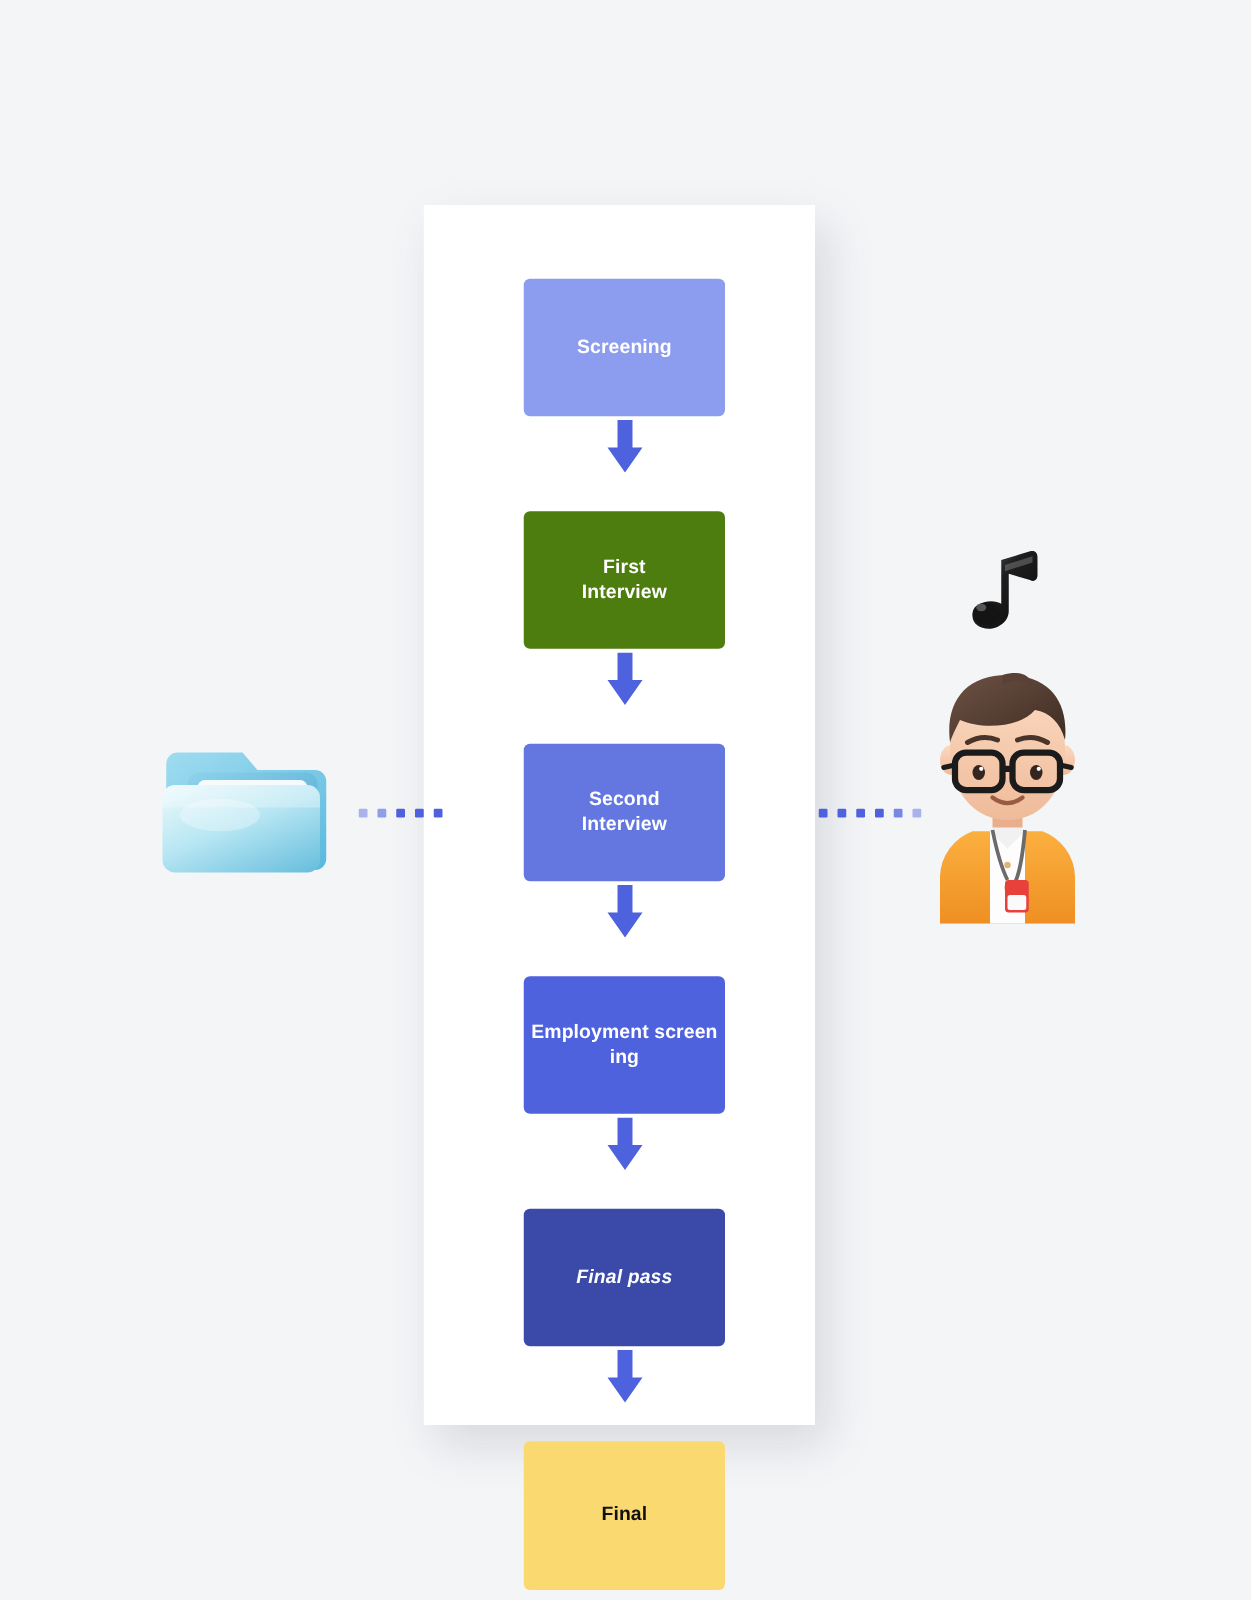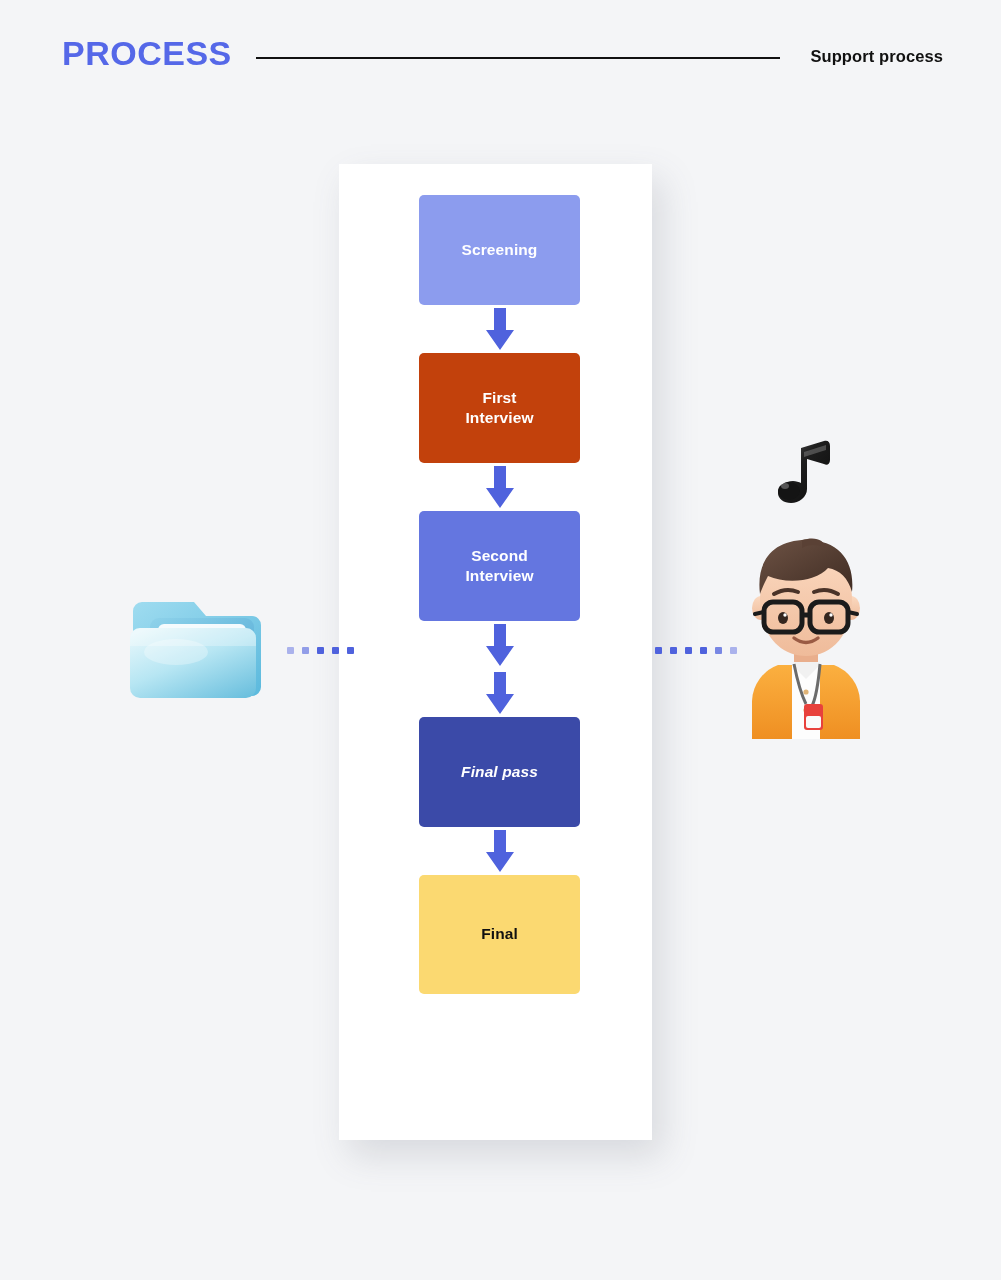--- a/index.html
+++ b/index.html
@@ -80,20 +80,21 @@
     display: flex;
     align-items: center;
     justify-content: flex-start;
     text-align: center;
     color: #ffffff;
     font-size: 15.5px;
     font-weight: bold;
     line-height: 1.32;
     letter-spacing: 0.1px;
     padding: 0 6px;
+    margin-top: 28px;
   }
   .node-label {
     display: block;
     width: 100%;
     word-break: break-all;
     white-space: pre-line;
   }
 
   .arrow {
     width: 161px;
@@ -131,25 +132,20 @@
   .illo-folder { left: 128px; top: 568px; width: 138px; height: 145px; }
   .illo-person { left: 742px; top: 534px; width: 128px; height: 205px; }
   .illo-note   { left: 768px; top: 436px; width: 75px;  height: 76px; }
   .illo svg { display: block; width: 100%; height: 100%; }
 </style>
 </head>
 <body>
 
 <div class="page">
 
-  <div class="header">
-    <div class="header-title">PROCESS</div>
-    <div class="header-rule"></div>
-    <div class="header-subtitle">Support process</div>
-  </div>
 
   <div class="card"></div>
 
   <div class="dots left">
     <span></span>
     <span></span>
     <span></span>
     <span></span>
     <span></span>
   </div>
@@ -164,37 +160,40 @@
 
   <div class="flow" id="flow">
       <div class="node" style="background: rgb(140, 156, 238); height: 110px; color: rgb(255, 255, 255);">
         <span class="node-label">Screening</span>
       </div>
       <div class="arrow">
         <svg width="34" height="42" viewBox="0 0 34 42">
           <path d="M11 0 h12 v22 h8 L17 42 L3 22 h8 z" fill="#4f62dd"></path>
         </svg>
       </div>
-      <div class="node" style="background: #c2410c; height: 110px; color: rgb(255, 255, 255);">
+      <div class="node" style="background: #4d7c0f; height: 110px; color: rgb(255, 255, 255);">
         <span class="node-label">First
 Interview</span>
       </div>
       <div class="arrow">
         <svg width="34" height="42" viewBox="0 0 34 42">
           <path d="M11 0 h12 v22 h8 L17 42 L3 22 h8 z" fill="#4f62dd"></path>
         </svg>
       </div>
       <div class="node" style="background: rgb(100, 118, 224); height: 110px; color: rgb(255, 255, 255);">
         <span class="node-label">Second
 Interview</span>
       </div>
       <div class="arrow">
         <svg width="34" height="42" viewBox="0 0 34 42">
           <path d="M11 0 h12 v22 h8 L17 42 L3 22 h8 z" fill="#4f62dd"></path>
         </svg>
+      </div>
+      <div class="node" style="background: rgb(79, 98, 221); height: 110px; color: rgb(255, 255, 255);">
+        <span class="node-label">Employment screening</span>
       </div>
       <div class="arrow">
         <svg width="34" height="42" viewBox="0 0 34 42">
           <path d="M11 0 h12 v22 h8 L17 42 L3 22 h8 z" fill="#4f62dd"></path>
         </svg>
       </div>
       <div class="node" style="background: rgb(59, 74, 168); height: 110px; color: rgb(255, 255, 255); font-style: italic;">
         <span class="node-label">Final pass</span>
       </div>
       <div class="arrow">

